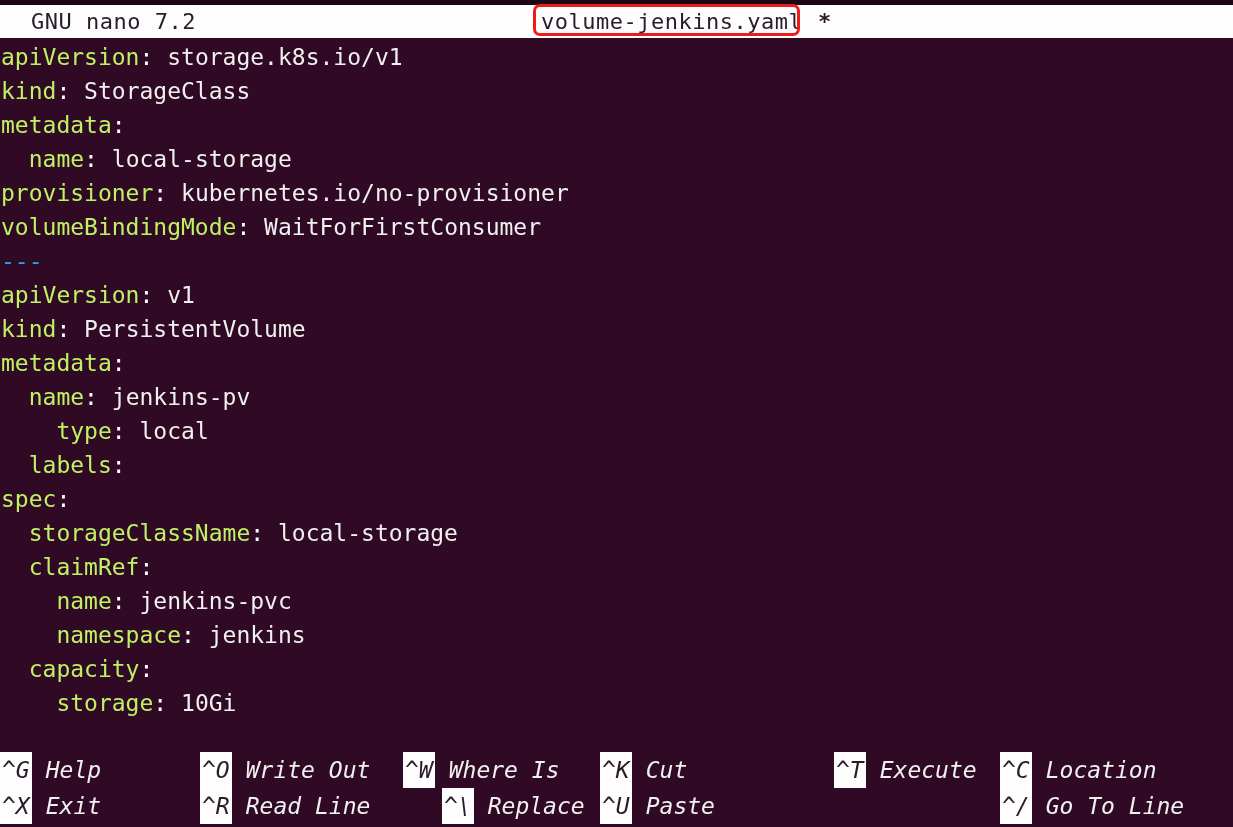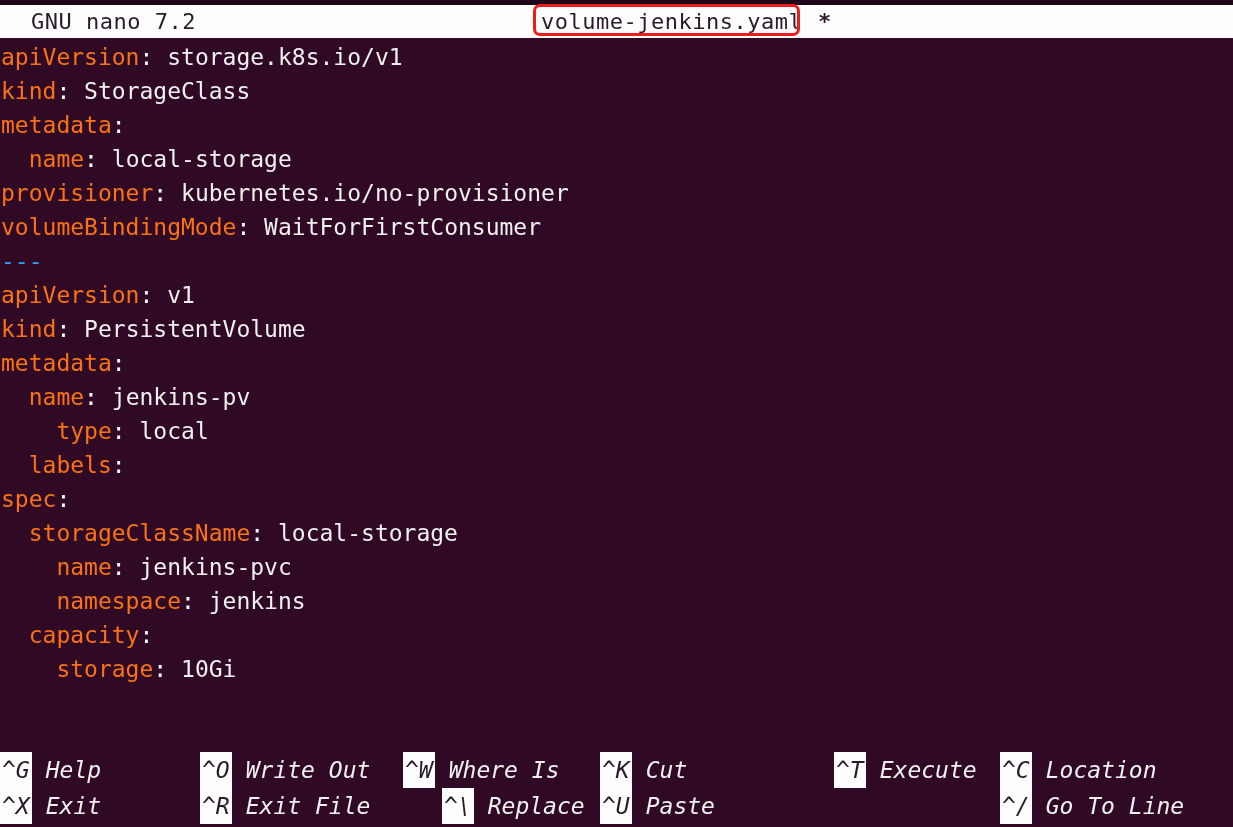--- a/index.html
+++ b/index.html
@@ -84,21 +84,21 @@
     overflow: hidden;
   }
   .code-line {
     height: 34px;
     line-height: 34px;
     font-size: 23px;
     white-space: pre;
     padding-left: 1px;
     letter-spacing: 0px;
   }
-  .tok-key   { color: #f97316; }
+  .tok-key   { color: #bef264; }
   .tok-punct { color: #ffffff; }
   .tok-val   { color: #f0f0f0; }
   .tok-sep   { color: #2e9ef4; }
 
   
   .shortcuts {
     position: absolute;
     left: 0;
     top: 752px;
     width: 1233px;
@@ -160,37 +160,38 @@
       <div class="code-line"><span class="tok-key">volumeBindingMode</span><span class="tok-punct">:</span><span class="tok-val"> WaitForFirstConsumer</span></div>
       <div class="code-line"><span class="tok-sep">---</span></div>
       <div class="code-line"><span class="tok-key">apiVersion</span><span class="tok-punct">:</span><span class="tok-val"> v1</span></div>
       <div class="code-line"><span class="tok-key">kind</span><span class="tok-punct">:</span><span class="tok-val"> PersistentVolume</span></div>
       <div class="code-line"><span class="tok-key">metadata</span><span class="tok-punct">:</span></div>
       <div class="code-line"><span class="tok-key">  name</span><span class="tok-punct">:</span><span class="tok-val"> jenkins-pv</span></div>
       <div class="code-line"><span class="tok-key">    type</span><span class="tok-punct">:</span><span class="tok-val"> local</span></div>
       <div class="code-line"><span class="tok-key">  labels</span><span class="tok-punct">:</span></div>
       <div class="code-line"><span class="tok-key">spec</span><span class="tok-punct">:</span></div>
       <div class="code-line"><span class="tok-key">  storageClassName</span><span class="tok-punct">:</span><span class="tok-val"> local-storage</span></div>
+      <div class="code-line"><span class="tok-key">  claimRef</span><span class="tok-punct">:</span></div>
       <div class="code-line"><span class="tok-key">    name</span><span class="tok-punct">:</span><span class="tok-val"> jenkins-pvc</span></div>
       <div class="code-line"><span class="tok-key">    namespace</span><span class="tok-punct">:</span><span class="tok-val"> jenkins</span></div>
       <div class="code-line"><span class="tok-key">  capacity</span><span class="tok-punct">:</span></div>
       <div class="code-line"><span class="tok-key">    storage</span><span class="tok-punct">:</span><span class="tok-val"> 10Gi</span></div>
     </div>
 
   <div class="shortcuts">
     <div class="sc-row" id="sc-row1">
         <div class="sc-item" style="left: 0px;"><span class="sc-key">^G</span><span class="sc-label">Help</span></div>
         <div class="sc-item" style="left: 200px;"><span class="sc-key">^O</span><span class="sc-label">Write Out</span></div>
         <div class="sc-item" style="left: 403px;"><span class="sc-key">^W</span><span class="sc-label">Where Is</span></div>
         <div class="sc-item" style="left: 600px;"><span class="sc-key">^K</span><span class="sc-label">Cut</span></div>
         <div class="sc-item" style="left: 803px; padding-left: 31px;"><span class="sc-key">^T</span><span class="sc-label">Execute</span></div>
         <div class="sc-item" style="left: 1000px;"><span class="sc-key">^C</span><span class="sc-label">Location</span></div>
       </div>
     <div class="sc-row" id="sc-row2">
         <div class="sc-item" style="left: 0px;"><span class="sc-key">^X</span><span class="sc-label">Exit</span></div>
-        <div class="sc-item" style="left: 200px;"><span class="sc-key">^R</span><span class="sc-label">Exit File</span></div>
+        <div class="sc-item" style="left: 200px;"><span class="sc-key">^R</span><span class="sc-label">Read Line</span></div>
         <div class="sc-item" style="left: 403px; padding-left: 39px;"><span class="sc-key">^\</span><span class="sc-label">Replace</span></div>
         <div class="sc-item" style="left: 600px;"><span class="sc-key">^U</span><span class="sc-label">Paste</span></div>
         <div class="sc-item" style="left: 1000px;"><span class="sc-key">^/</span><span class="sc-label">Go To Line</span></div>
       </div>
   </div>
 
 </div>
 
 </body></html>

